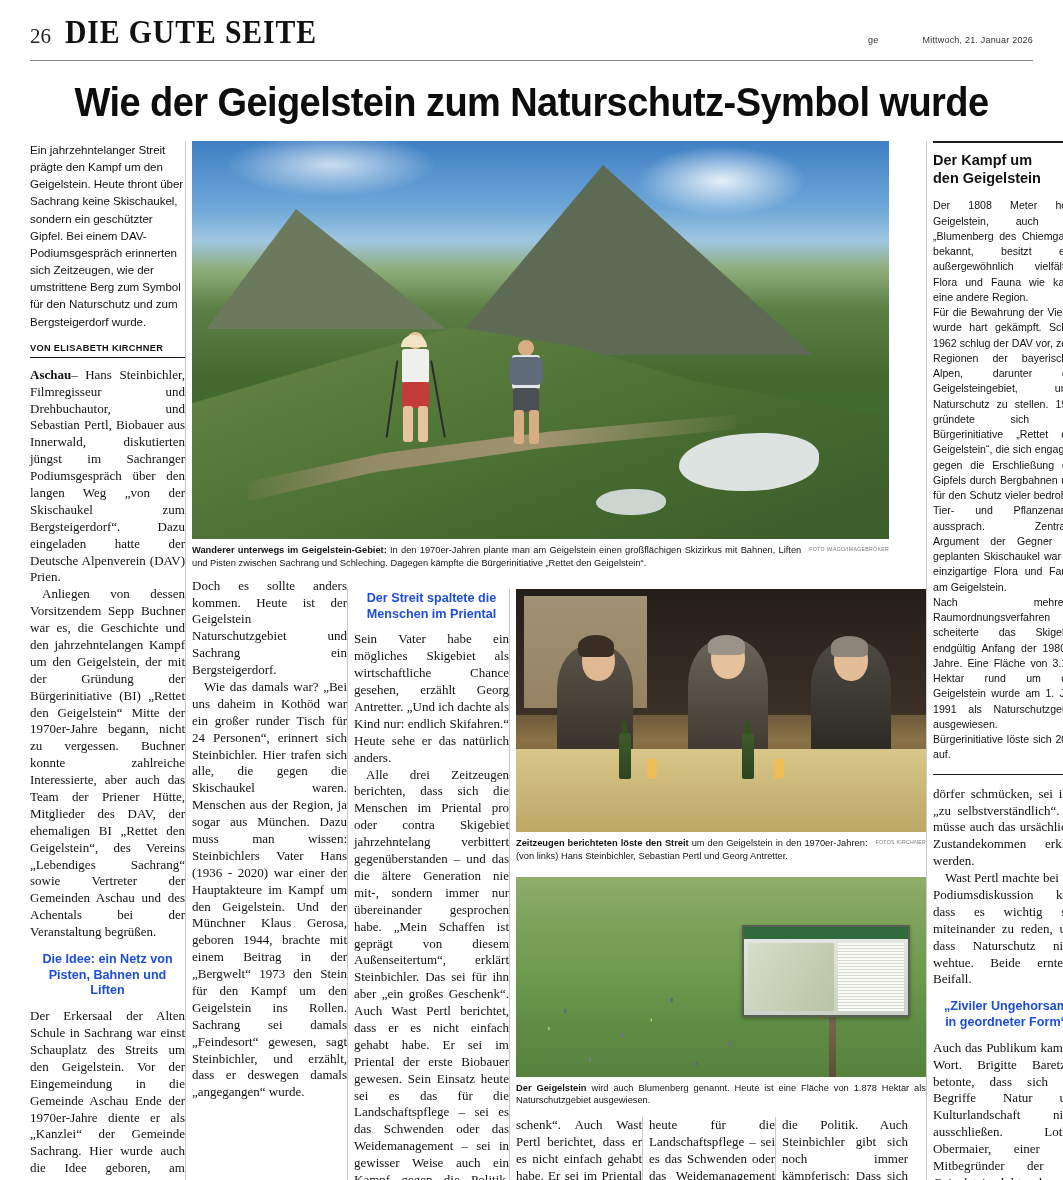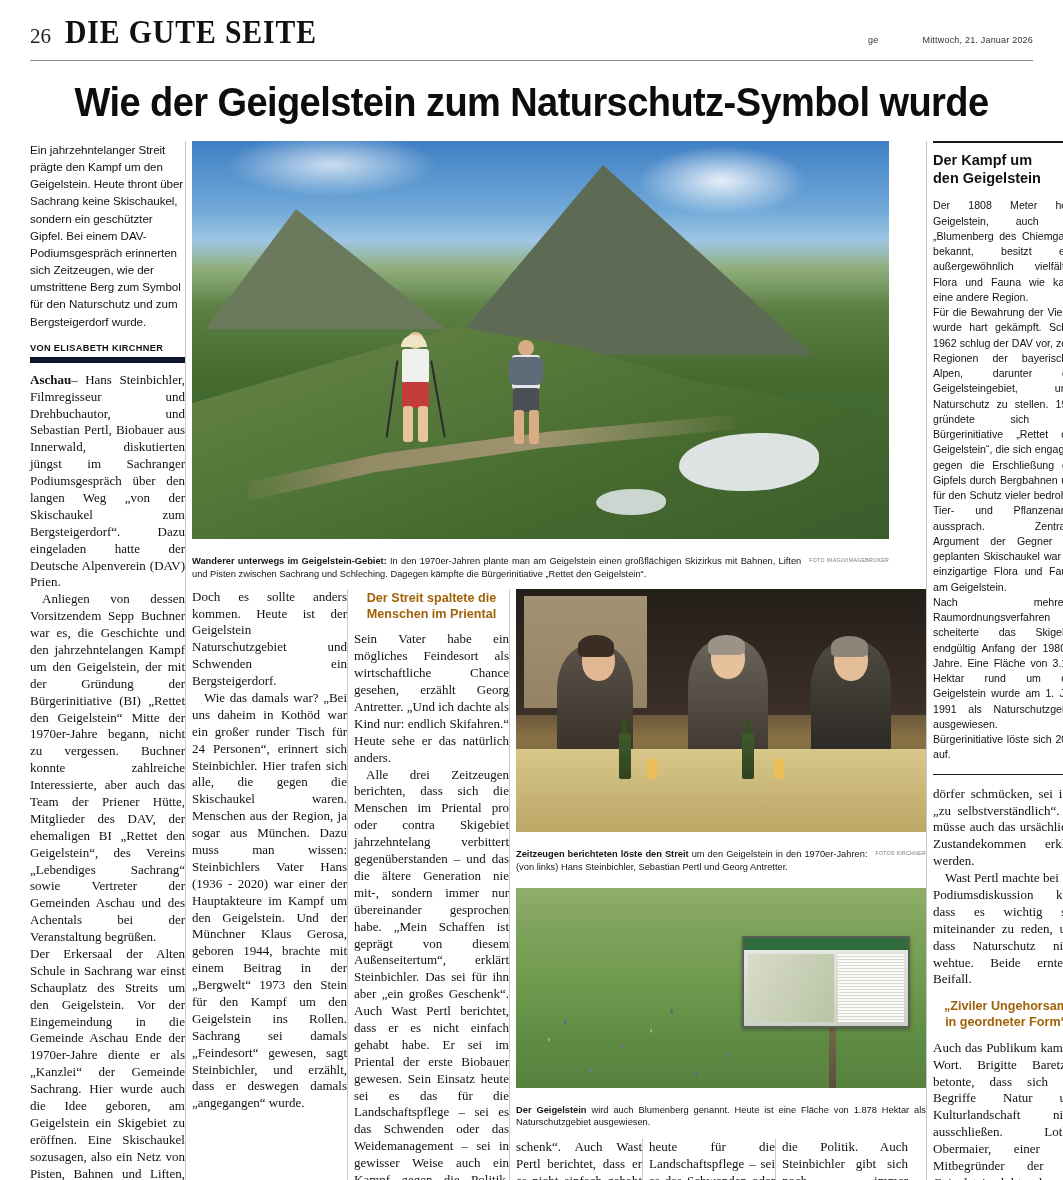--- a/index.html
+++ b/index.html
@@ -95,21 +95,21 @@
     color: #121212;
     letter-spacing: -0.05px;
   }
   .byline {
     font-family: "Liberation Sans", sans-serif;
     font-weight: bold;
     font-size: 9.2px;
     letter-spacing: .35px;
     margin-top: 13px;
     padding-bottom: 4px;
-    border-bottom: 6px solid #0f172a;
+    border-bottom: 1px solid #0f172a;
     color: #111;
   }
   p.body {
     font-family: "Liberation Serif", serif;
     font-size: 13px;
     line-height: 1.30;
     text-align: justify;
     margin: 0;
     text-indent: 12px;
     hyphens: auto;
@@ -119,32 +119,32 @@
   p.body .dateline {
     font-weight: bold;
   }
   .subhead {
     font-family: "Liberation Sans", sans-serif;
     font-weight: bold;
     font-size: 12.6px;
     line-height: 1.25;
     text-align: center;
     margin: 11px 0 9px 0;
-    color: #a16207;
+    color: #1d4ed8;
   }
 
   
   .photo { position: relative; overflow: hidden; }
   .caption {
     font-family: "Liberation Sans", sans-serif;
     font-size: 9.3px;
     line-height: 1.38;
     text-align: justify;
     color: #141414;
-    margin-top: 16px;
+    margin-top: 5px;
     position: relative;
   }
   .caption b { font-weight: bold; }
   .credit {
     font-family: "Liberation Sans", sans-serif;
     font-size: 5.2px;
     letter-spacing: .3px;
     color: #777;
     float: right;
     margin-left: 8px;
@@ -342,20 +342,22 @@
 
     <div class="col">
       <div class="lead">Ein jahrzehntelanger Streit prägte den Kampf um den Geigelstein. Heute thront über Sachrang keine Skischaukel, sondern ein geschützter Gipfel. Bei einem DAV-Podiumsgespräch erinnerten sich Zeitzeugen, wie der umstrittene Berg zum Symbol für den Naturschutz und zum Bergsteigerdorf wurde.</div>
       <div class="byline">VON ELISABETH KIRCHNER</div>
 
       <p class="body first" style="margin-top:9px;">
         <span class="dateline">Aschau</span><span>– Hans Steinbichler, Filmregisseur und Drehbuchautor, und Sebastian Pertl, Biobauer aus Innerwald, diskutierten jüngst im Sachranger Podiumsgespräch über den langen Weg „von der Skischaukel zum Bergsteigerdorf“. Dazu eingeladen hatte der Deutsche Alpenverein (DAV) Prien.</span>
       </p>
       <p class="body">Anliegen von dessen Vorsitzendem Sepp Buchner war es, die Geschichte und den jahrzehntelangen Kampf um den Geigelstein, der mit der Gründung der Bürgerinitiative (BI) „Rettet den Geigelstein“ Mitte der 1970er-Jahre begann, nicht zu vergessen. Buchner konnte zahlreiche Interessierte, aber auch das Team der Priener Hütte, Mitglieder des DAV, der ehemaligen BI „Rettet den Geigelstein“, des Vereins „Lebendiges Sachrang“ sowie Vertreter der Gemeinden Aschau und des Achentals bei der Veranstaltung begrüßen.</p>
 
+      <div class="subhead" style="white-space:pre-line;">Die Idee: ein Netz von
+Pisten, Bahnen und Liften</div>
 
       <p class="body first">Der Erkersaal der Alten Schule in Sachrang war einst Schauplatz des Streits um den Geigelstein. Vor der Eingemeindung in die Gemeinde Aschau Ende der 1970er-Jahre diente er als „Kanzlei“ der Gemeinde Sachrang. Hier wurde auch die Idee geboren, am Geigelstein ein Skigebiet zu eröffnen. Eine Skischaukel sozusagen, also ein Netz von Pisten, Bahnen und Liften, das es Skifahrern ermöglicht, ohne Abstieg ins Tal von Sachrang bis Schleching von einem Hang zum nächsten zu fahren.</p>
 
     </div>
 
     <div class="vrule"></div>
 
     <div class="col">
 
       <div class="photo photo-mountain" style="width:697px;">
@@ -388,30 +390,30 @@
       </div>
 
       <div class="caption" style="width:697px;">
         <span class="credit">FOTO IMAGO/IMAGEBROKER</span>
         <b>Wanderer unterwegs im Geigelstein-Gebiet:</b><span> In den 1970er-Jahren plante man am Geigelstein einen großflächigen Skizirkus mit Bahnen, Liften und Pisten zwischen Sachrang und Schleching. Dagegen kämpfte die Bürgerinitiative „Rettet den Geigelstein“.</span>
       </div>
 
       <div class="spacer-sm"></div>
 
       <p class="body first" style="visibility:hidden;height:0;overflow:hidden;margin:0;">Der Erkersaal der Alten Schule in Sachrang war einst Schauplatz des Streits um den Geigelstein. Vor der Eingemeindung in die Gemeinde Aschau Ende der 1970er-Jahre diente er als „Kanzlei“ der Gemeinde Sachrang. Hier wurde auch die Idee geboren, am Geigelstein ein Skigebiet zu eröffnen. Eine Skischaukel sozusagen, also ein Netz von Pisten, Bahnen und Liften, das es Skifahrern ermöglicht, ohne Abstieg ins Tal von Sachrang bis Schleching von einem Hang zum nächsten zu fahren.</p>
-      <p class="body first">Doch es sollte anders kommen. Heute ist der Geigelstein Naturschutzgebiet und Schwenden ein Bergsteigerdorf.</p>
+      <p class="body first">Doch es sollte anders kommen. Heute ist der Geigelstein Naturschutzgebiet und Sachrang ein Bergsteigerdorf.</p>
       <p class="body">Wie das damals war? „Bei uns daheim in Kothöd war ein großer runder Tisch für 24 Personen“, erinnert sich Steinbichler. Hier trafen sich alle, die gegen die Skischaukel waren. Menschen aus der Region, ja sogar aus München. Dazu muss man wissen: Steinbichlers Vater Hans (1936 - 2020) war einer der Hauptakteure im Kampf um den Geigelstein. Und der Münchner Klaus Gerosa, geboren 1944, brachte mit einem Beitrag in der „Bergwelt“ 1973 den Stein für den Kampf um den Geigelstein ins Rollen. Sachrang sei damals „Feindesort“ gewesen, sagt Steinbichler, und erzählt, dass er deswegen damals „angegangen“ wurde.</p>
     </div>
 
     <div class="vrule" style="margin-top:448px;"></div>
 
     <div class="col" style="margin-top:448px;">
       <div class="subhead" style="white-space:pre-line;margin-top:2px;">Der Streit spaltete die
 Menschen im Priental</div>
-      <p class="body first">Sein Vater habe ein mögliches Feindesort als wirtschaftliche Chance gesehen, erzählt Georg Antretter. „Und ich dachte als Kind nur: endlich Skifahren.“ Heute sehe er das natürlich anders.</p>
+      <p class="body first">Sein Vater habe ein mögliches Skigebiet als wirtschaftliche Chance gesehen, erzählt Georg Antretter. „Und ich dachte als Kind nur: endlich Skifahren.“ Heute sehe er das natürlich anders.</p>
       <p class="body">Alle drei Zeitzeugen berichten, dass sich die Menschen im Priental pro oder contra Skigebiet jahrzehntelang verbittert gegenüberstanden – und das die ältere Generation nie mit-, sondern immer nur übereinander gesprochen habe. „Mein Schaffen ist geprägt von diesem Außenseitertum“, erklärt Steinbichler. Das sei für ihn aber „ein großes Geschenk“. Auch Wast Pertl berichtet, dass er es nicht einfach gehabt habe. Er sei im Priental der erste Biobauer gewesen. Sein Einsatz heute sei es das für die Landschaftspflege – sei es das Schwenden oder das Weidemanagement – sei in gewisser Weise auch ein Kampf gegen die Politik. Auch Steinbichler gibt sich noch immer kämpferisch: Dass sich Sachrang und Schleching mit dem Titel Bergsteiger-</p>
     </div>
 
     <div class="vrule" style="margin-top:448px;"></div>
 
     <div class="col" style="margin-top:448px;">
       <div class="photo photo-panel">
         <div class="panel-wall"></div>
         <div class="panel-banner"></div>
         <div class="panel-table"></div>

